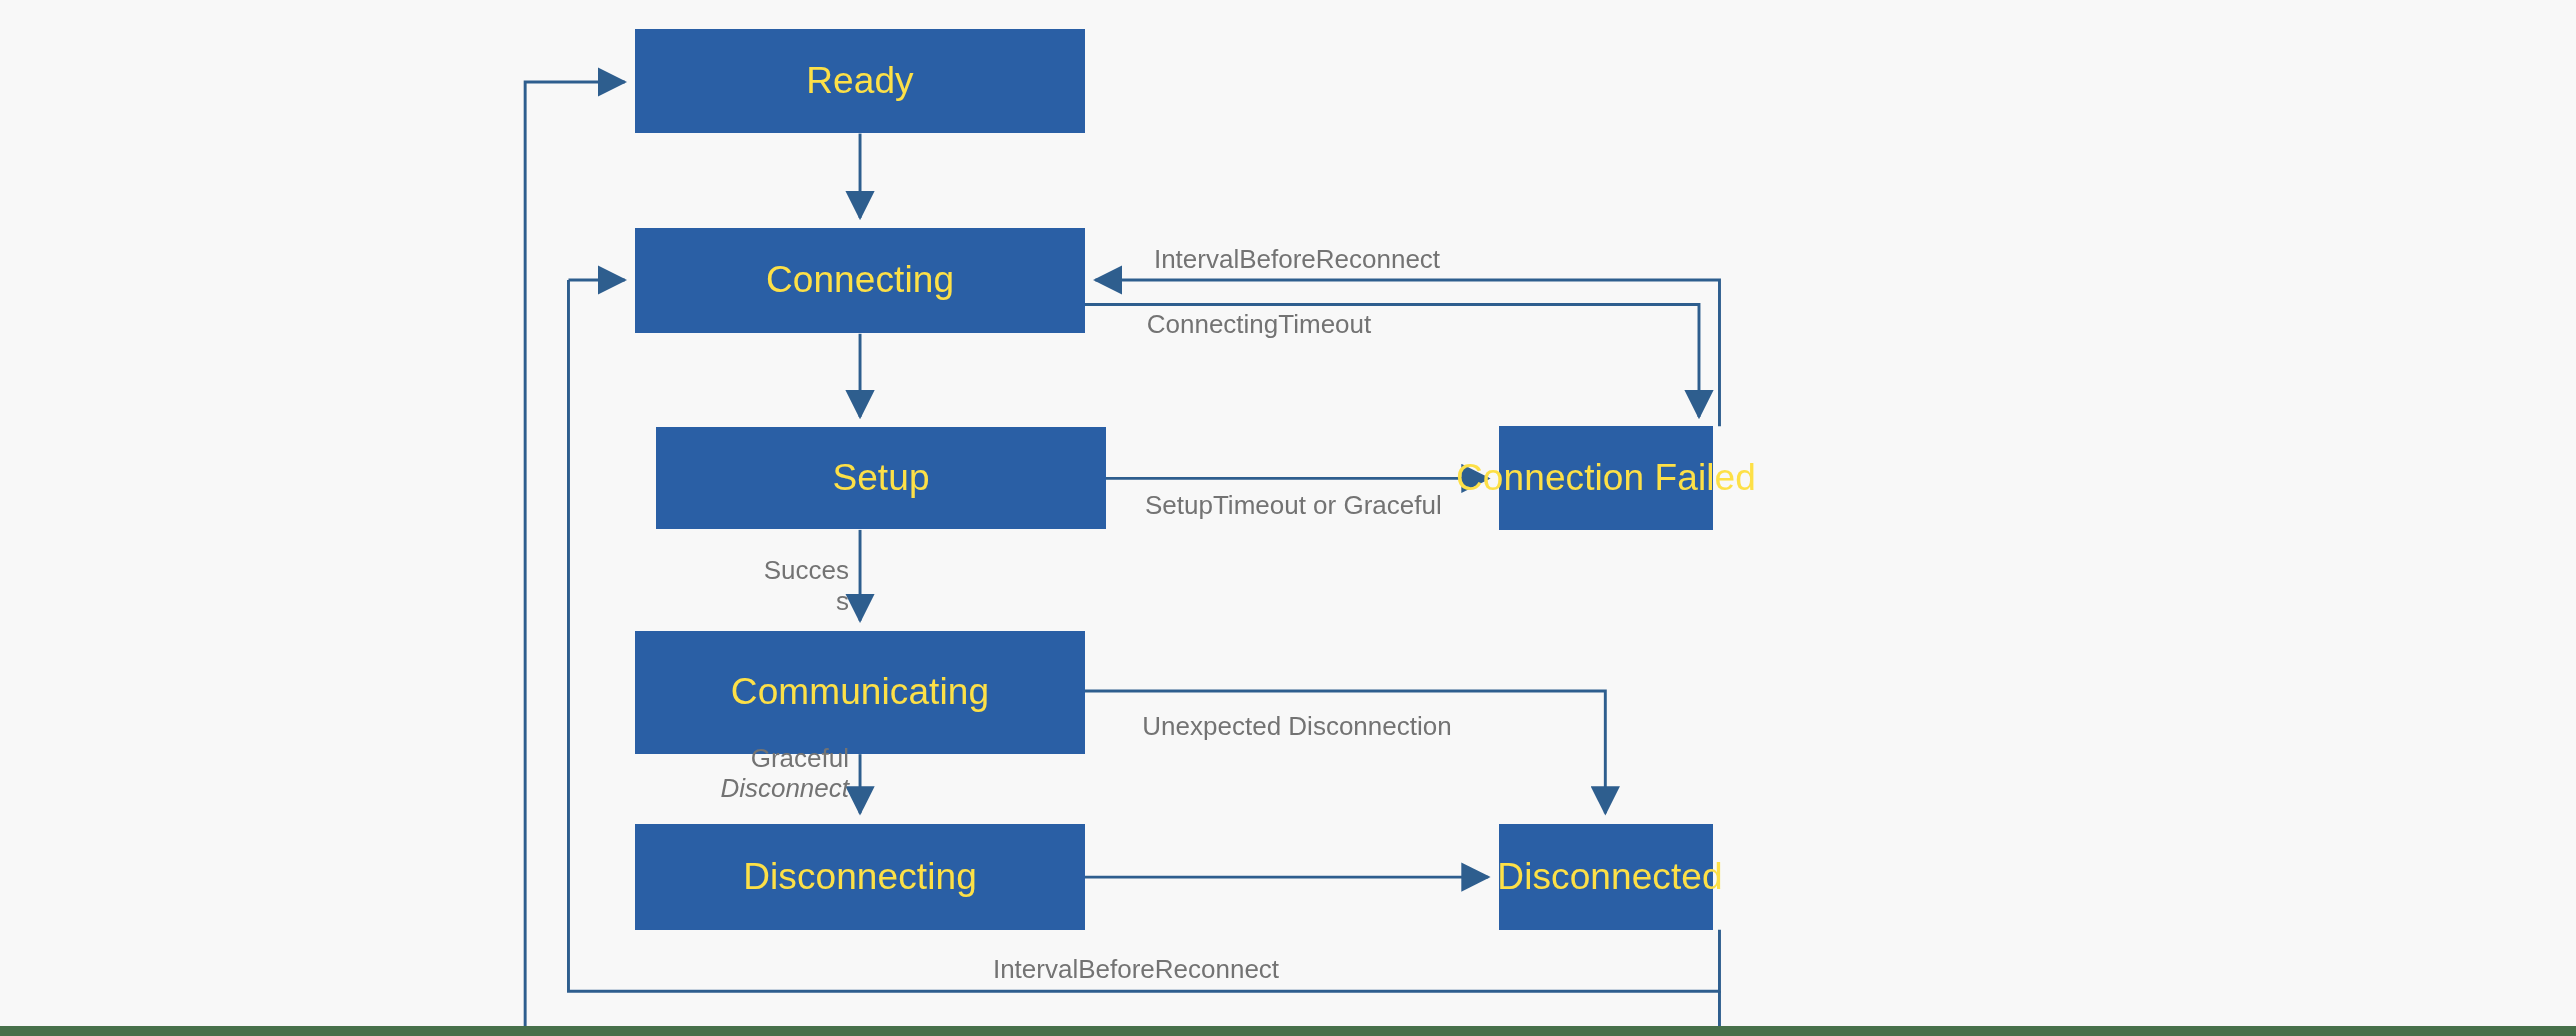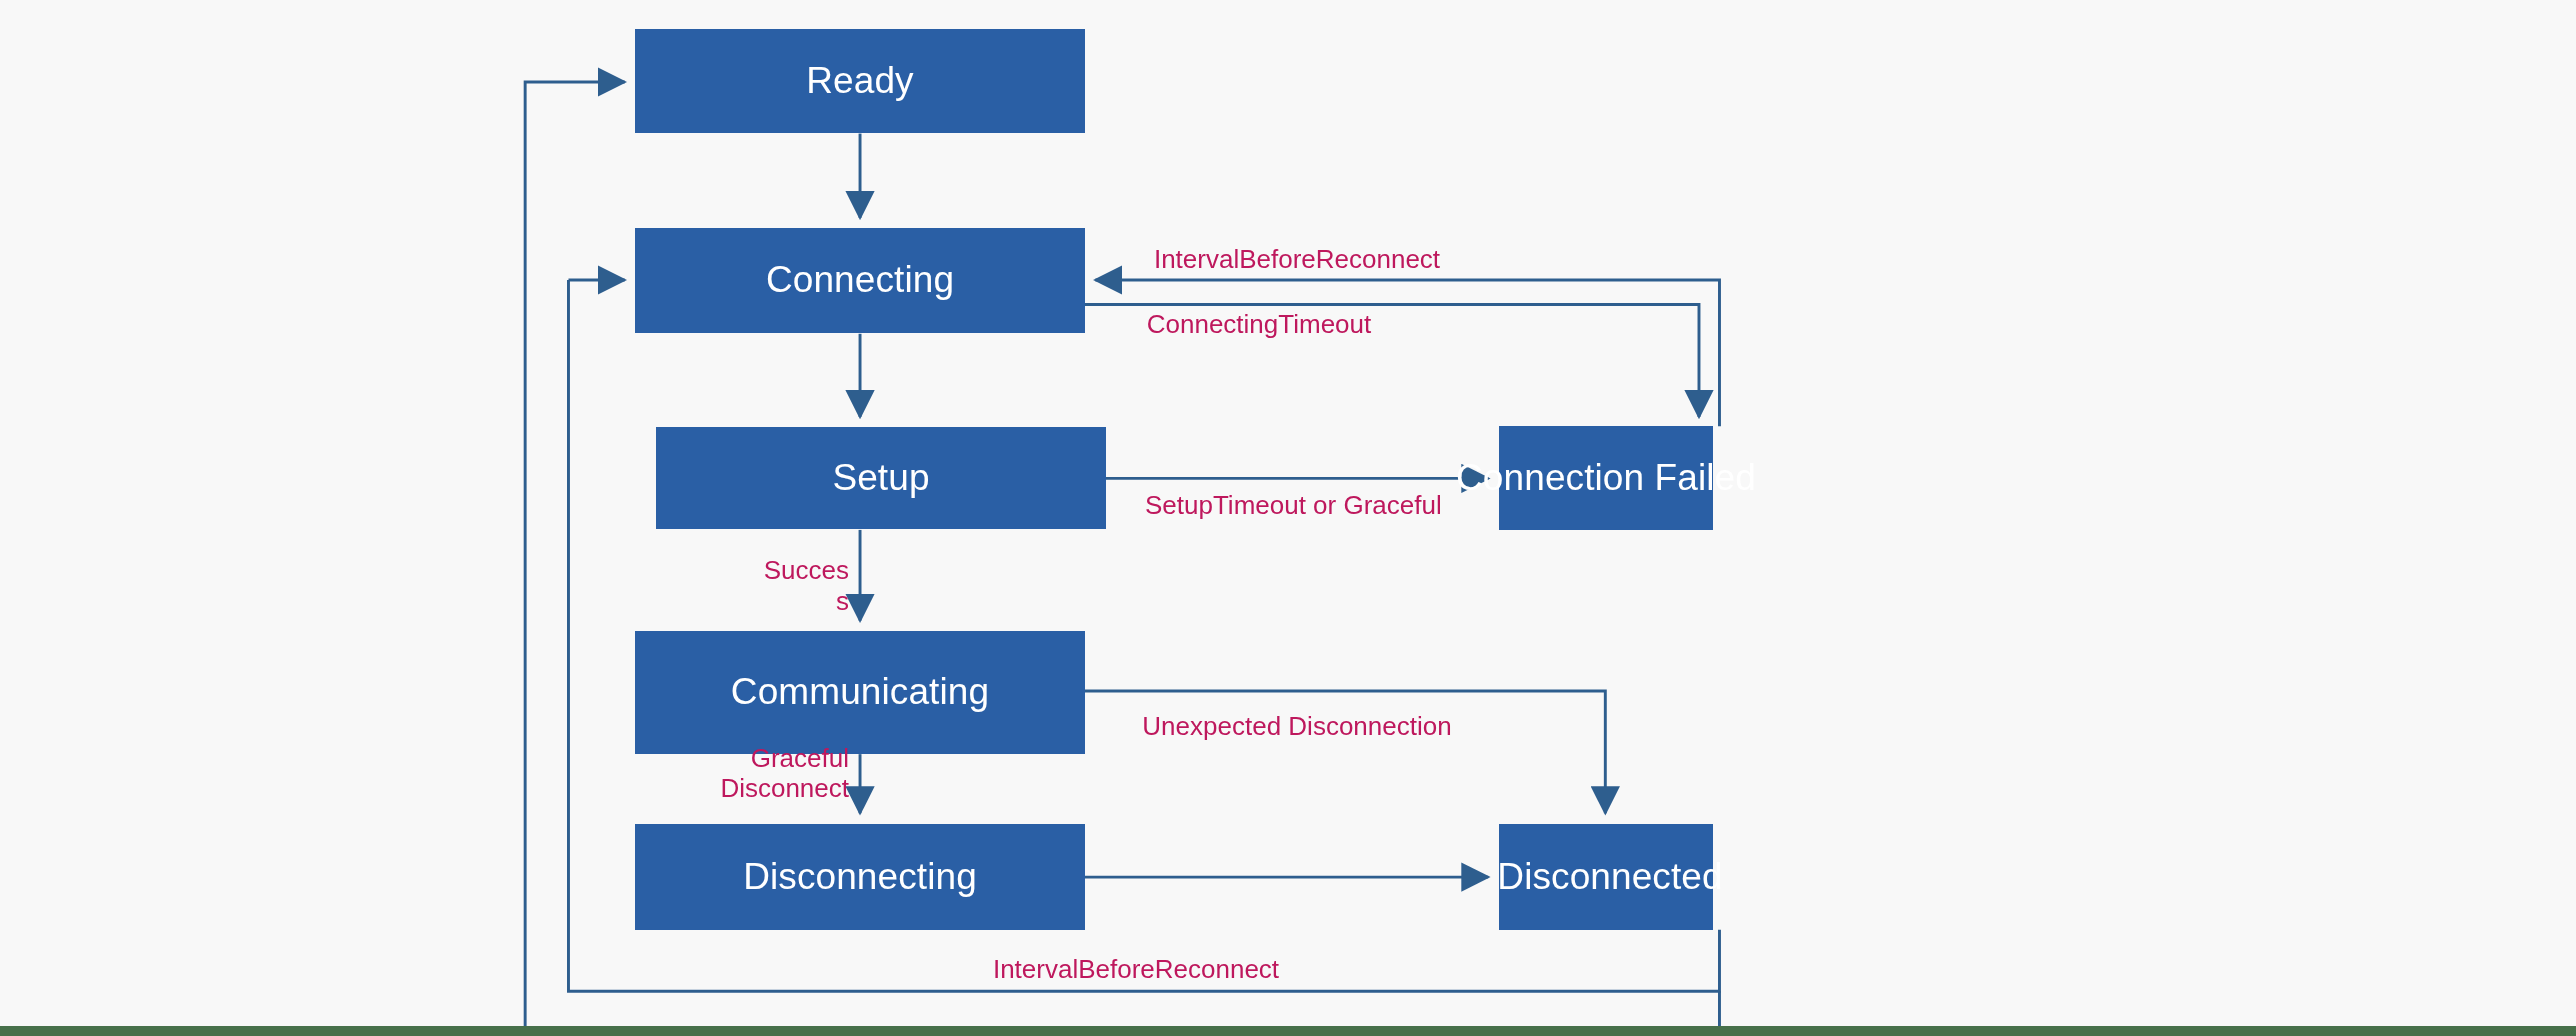--- a/index.html
+++ b/index.html
@@ -16,32 +16,32 @@
 
   .state-box{
     position:absolute;
     background:#2A5FA5;
     display:flex;
     align-items:center;
     justify-content:center;
     box-sizing:border-box;
   }
   .state-box .state-label{
-    color:#ffffff;
+    color:#fde047;
     font-size:37px;
     font-weight:400;
     line-height:1.1;
     letter-spacing:0.1px;
     text-align:center;
     white-space:nowrap;
   }
 
   .edge-label{
     position:absolute;
-    color:#be185d;
+    color:#737373;
     font-size:26px;
     line-height:1.08;
     white-space:pre;
     text-align:center;
   }
   .edge-label.lbl-right{text-align:right;}
 
   .green-bar{
     position:absolute;
     background:#47704A;
@@ -130,20 +130,20 @@
   <div class="edge-label" style="left:1145px;top:491px;width:293px;">SetupTimeout or Graceful</div>
 
   <div class="edge-label lbl-right" style="left:682px;top:556px;width:167px;">Succes</div>
 
   <div class="edge-label lbl-right" style="left:682px;top:587px;width:167px;">s</div>
 
   <div class="edge-label" style="left:1133px;top:712px;width:328px;">Unexpected Disconnection</div>
 
   <div class="edge-label lbl-right" style="left:644px;top:744px;width:205px;">Graceful</div>
 
-  <div class="edge-label lbl-right" style="left:644px;top:774px;width:205px;">Disconnect</div>
+  <div class="edge-label lbl-right" style="left:644px;top:774px;width:205px;font-style:italic;">Disconnect</div>
 
   <div class="edge-label" style="left:972px;top:955px;width:328px;">IntervalBeforeReconnect</div>
 
   <div class="green-bar" style="left:0px;top:1026px;width:2576px;height:11px;"></div>
 
 </div>
 
 
 </body></html>

